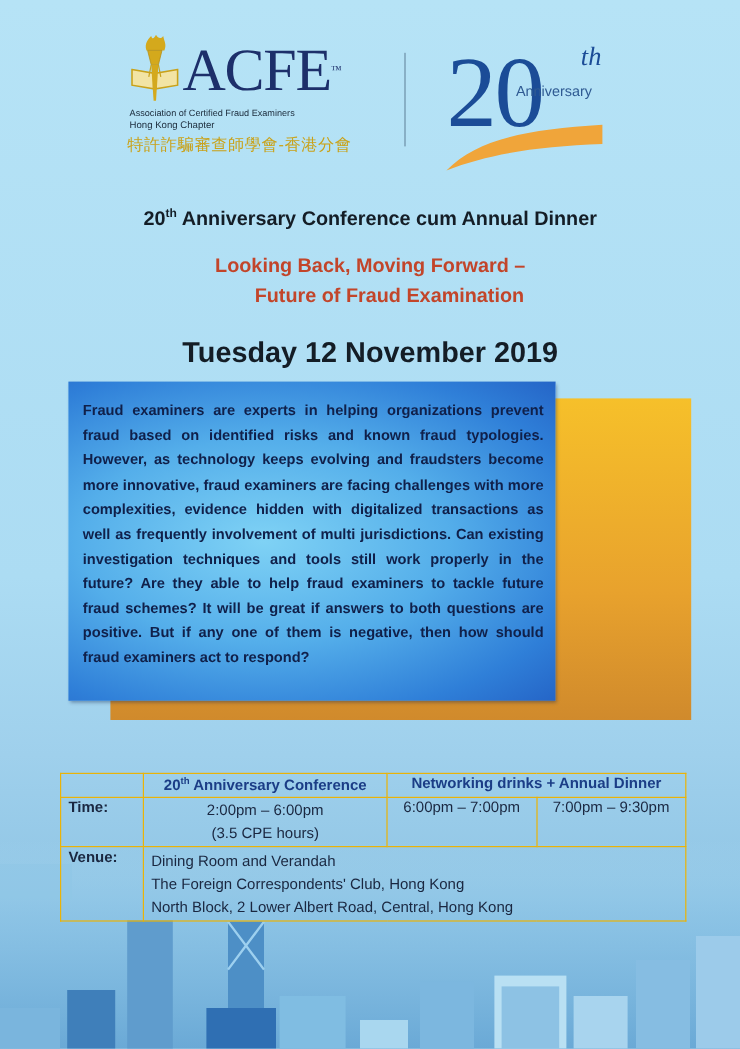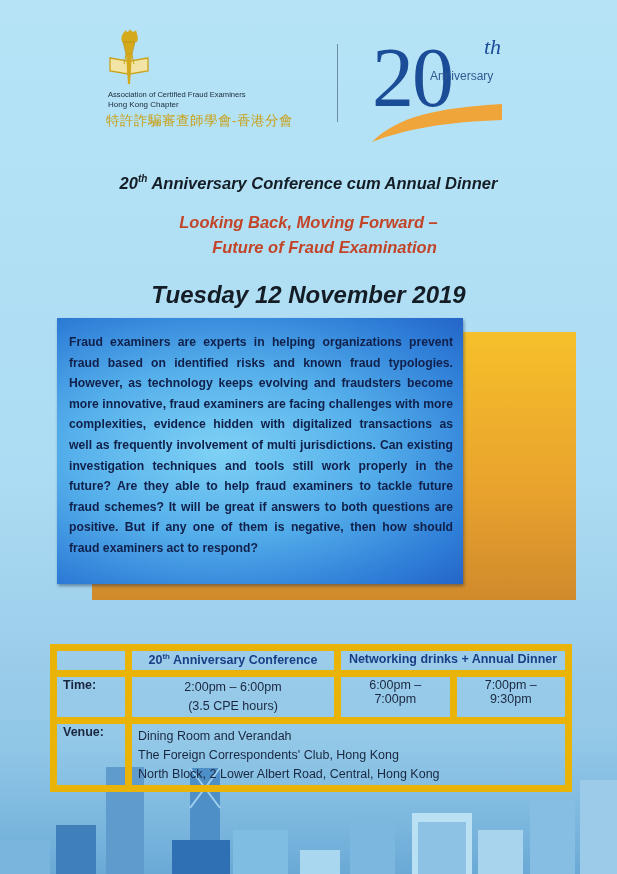--- a/index.html
+++ b/index.html
@@ -30,21 +30,21 @@
       font-size: 84px; line-height: 84px; color: #1b4c97; letter-spacing: -2px;
     }
     #anniv-th {
       left: 112px; top: -2px; font-family: "Liberation Serif", serif; font-style: italic;
       font-size: 22px; color: #1b4c97;
     }
     #anniv-word { left: 58px; top: 33px; font-family: Liberation Sans, sans-serif; font-size: 12px; color: #2f5a92; }
     #anniv-swoosh { left: -4px; top: 40px; width: 140px; height: 70px; }
 
     
-    .center { left: 0; width: 617px; text-align: center; font-family: "Liberation Sans", "DejaVu Sans", sans-serif; font-weight: bold; font-style: italic; }
+    .center { left: 0; width: 617px; text-align: center; font-family: "Liberation Sans", "DejaVu Sans", sans-serif; font-weight: bold; }
     #event-title { top: 173px; font-size: 16.5px; color: #141d26; }
     #event-title sup { font-size: 10px; }
     #theme-line1 { top: 213px; font-size: 16.5px; color: #c2452a; }
     #theme-line2 { top: 238px; font-size: 16.5px; color: #c2452a; padding-left: 16px; }
     #event-date { top: 281px; font-size: 24px; color: #141d26; }
 
     
     #desc-shadow {
       left: 92px; top: 332px; width: 484px; height: 268px;
       background: linear-gradient(180deg, #f6c02a 0%, #e8a22d 60%, #d08a2c 100%);
@@ -59,21 +59,21 @@
       font-family: "Liberation Sans", sans-serif; font-weight: bold; font-size: 12.2px;
       line-height: 20.6px; color: #10204a; text-align: justify; margin: 0;
     }
     .para + .para { margin-top: 10px; }
 
     
     #schedule {
       left: 50px; top: 644px; border-collapse: collapse; width: 522px;
       font-family: "Liberation Sans", sans-serif; font-size: 12.5px; color: #1a2740;
     }
-    #schedule td, #schedule th { border: 7px solid #eab308; padding: 1px 6px; vertical-align: top; }
+    #schedule td, #schedule th { border: 1px solid #eab308; padding: 1px 6px; vertical-align: top; }
     #schedule th { color: #1b3d86; font-weight: bold; text-align: center; height: 17px; }
     #schedule th sup { font-size: 8px; }
     #schedule .rowlabel { font-weight: bold; width: 56px; text-align: left; }
     #schedule .c { text-align: center; }
     #schedule .venue-line { display: block; line-height: 19px; }
     #schedule tr.time-row td { height: 38px; }
 
     
     #skyline { left: 0; top: 700px; width: 617px; height: 174px; }
   </style>
@@ -83,20 +83,21 @@
 <div class="abs" id="acfe-logo">
   <svg class="abs" id="acfe-emblem" viewBox="0 0 42 58">
     <path d="M14 14 C12 8 16 4 18 2 C19 6 21 3 22 1 C24 5 27 4 28 2 C29 7 31 9 29 14 Z" fill="#d4a91c"></path>
     <path d="M15 14 L27 14 L24 26 L18 26 Z" fill="#d4a91c" stroke="#b48a10" stroke-width="0.6"></path>
     <path d="M2 30 L20 33 L20 46 L2 43 Z" fill="#f2e4a4" stroke="#c9a21a" stroke-width="1.3"></path>
     <path d="M40 30 L22 33 L22 46 L40 43 Z" fill="#f2e4a4" stroke="#c9a21a" stroke-width="1.3"></path>
     <path d="M18 26 L24 26 L22 56 L20 56 Z" fill="#d4a91c"></path>
     <line x1="16" y1="36" x2="18" y2="26" stroke="#c9a21a" stroke-width="1"></line>
     <line x1="26" y1="36" x2="24" y2="26" stroke="#c9a21a" stroke-width="1"></line>
   </svg>
+  <div class="abs" id="acfe-word"><span>ACFE</span><span class="tm">™</span></div>
   <div class="abs" id="acfe-sub1">Association of Certified Fraud Examiners</div>
   <div class="abs" id="acfe-sub2">Hong Kong Chapter</div>
   <div class="abs" id="acfe-chinese">特許詐騙審查師學會-香港分會</div>
 </div>
 
 <div class="abs" id="divider"></div>
 
 <div class="abs" id="anniv-logo">
   <div class="abs" id="anniv-20">20</div>
   <div class="abs" id="anniv-th">th</div>

